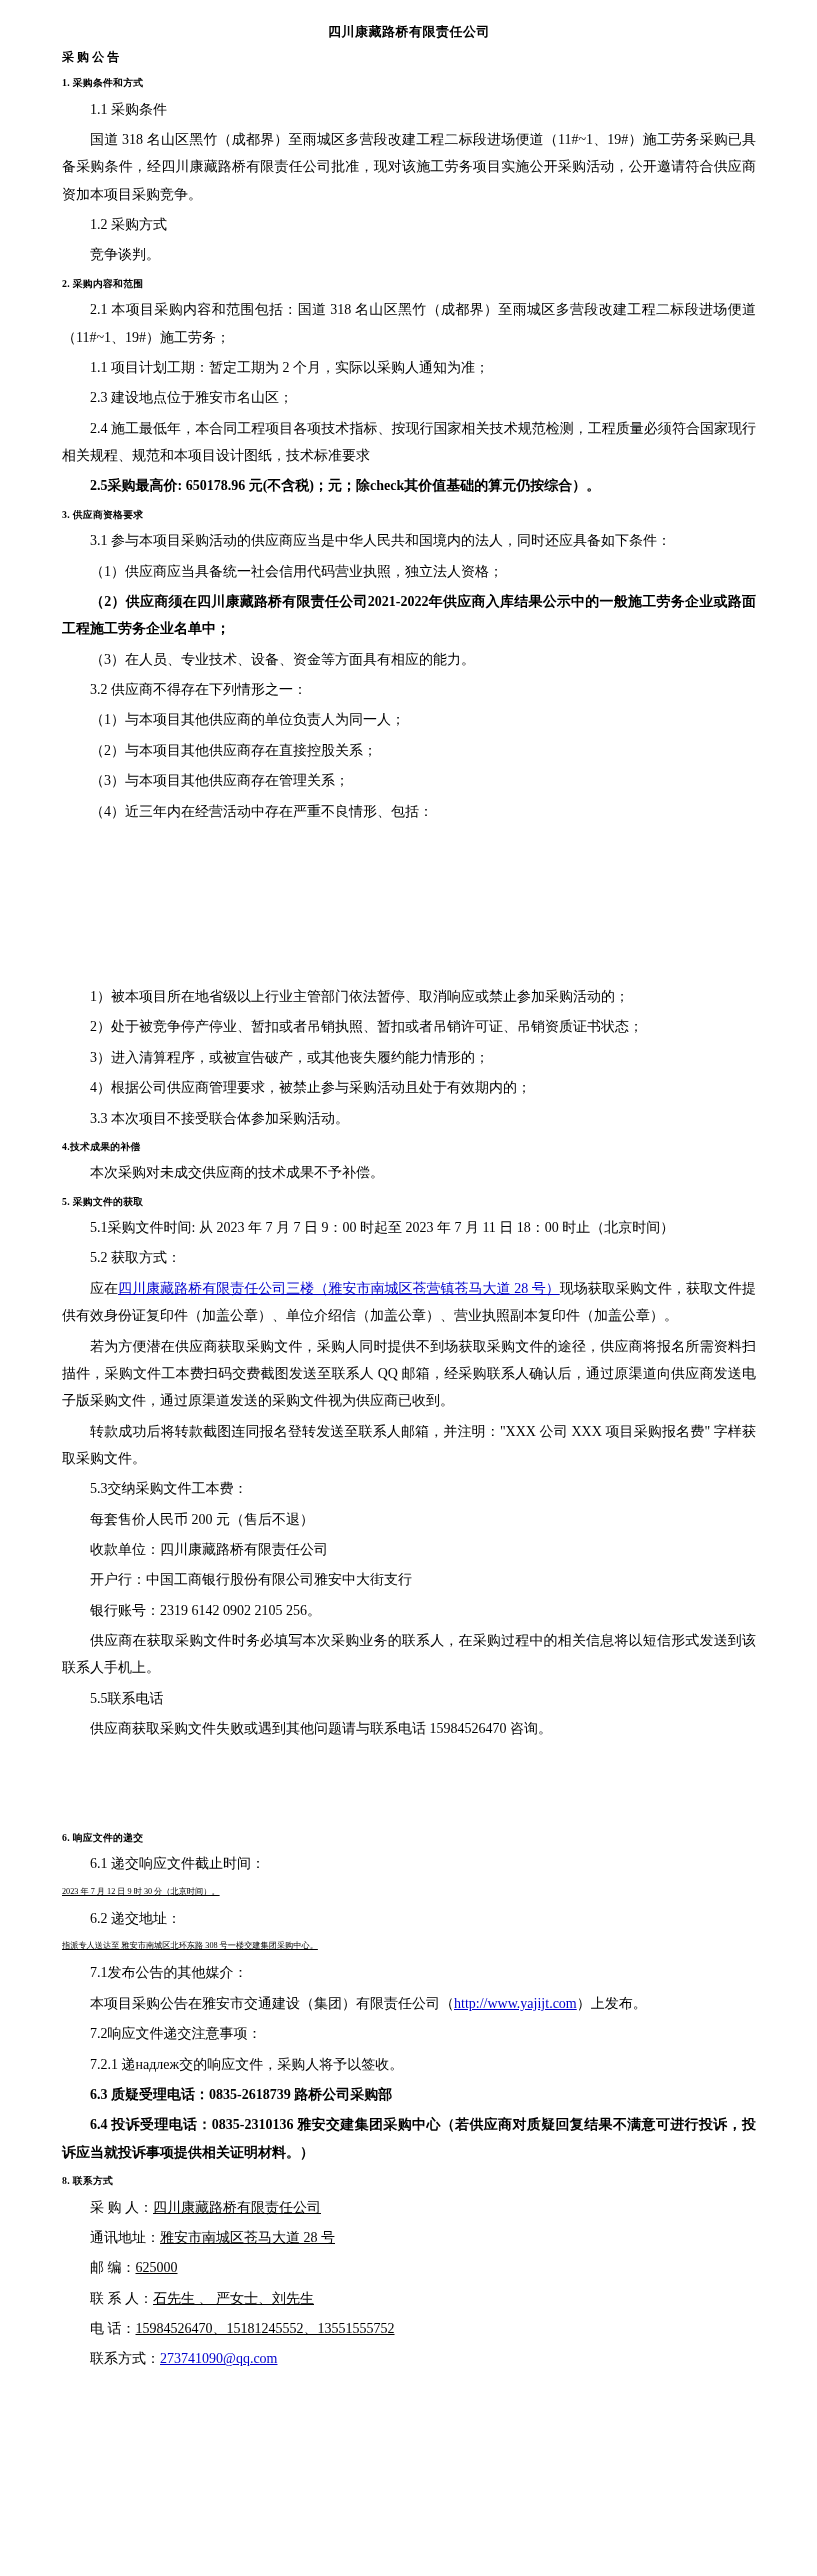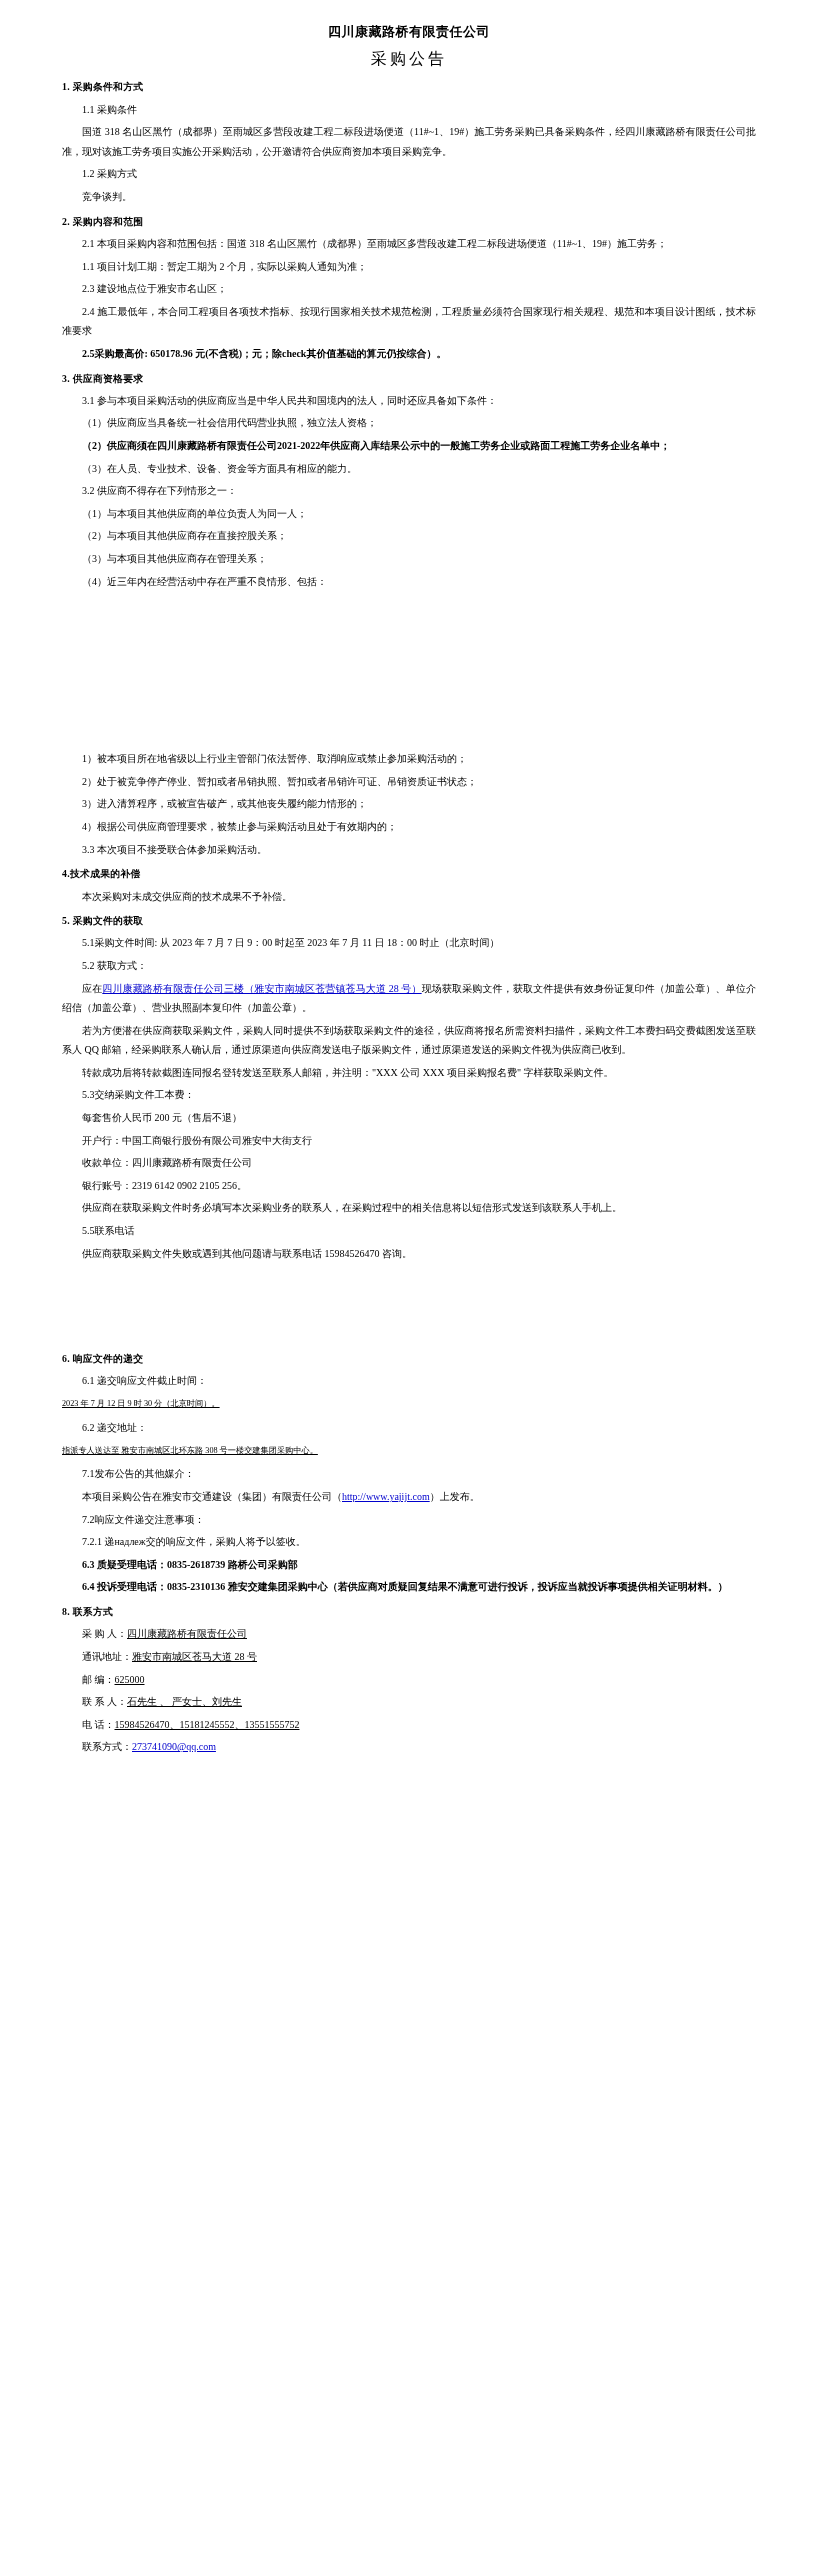--- a/index.html
+++ b/index.html
@@ -24,34 +24,33 @@
   }
   .proj-title {
     text-align:center;
     font-weight:bold;
     font-size:12px;
     line-height:1.55;
     letter-spacing:0.3px;
     margin:0 20.6px 5.2px 20.6px;
   }
   .doc-title {
-    text-align:center;
-    font-weight:normal;
-    font-size:16px;
+    font-weight:bold;
+    font-size:12px;
     letter-spacing:3.1px;
     margin:8.2px 0 11.3px 0;
   }
   h2.sec {
     font-size:9.8px;
     font-weight:bold;
     margin:9.3px 0 5.2px 0;
     letter-spacing:0.3px;
   }
   p.t {
-    font-size:10px;
+    font-size:14px;
     line-height:1.95;
     margin:0 0 3.1px 0;
     text-indent:2em;
     text-align:justify;
   }
   p.t0 { text-indent:0; }
   p.b { font-weight:bold; }
   .u { text-decoration:underline; }
   .blue { color:#0000cc; text-decoration:underline; }
   .spacer-big { height:155px; }
@@ -102,22 +101,22 @@
   <p class="t">本次采购对未成交供应商的技术成果不予补偿。</p>
 
   <h2 class="sec">5. 采购文件的获取</h2>
   <p class="t">5.1采购文件时间: 从 2023 年 7 月 7 日 9：00 时起至 2023 年 7 月 11 日 18：00 时止（北京时间）</p>
   <p class="t">5.2 获取方式：</p>
   <p class="t"><span>应在</span><span class="blue">四川康藏路桥有限责任公司三楼（雅安市南城区苍营镇苍马大道 28 号）</span><span>现场获取采购文件，获取文件提供有效身份证复印件（加盖公章）、单位介绍信（加盖公章）、营业执照副本复印件（加盖公章）。</span></p>
   <p class="t">若为方便潜在供应商获取采购文件，采购人同时提供不到场获取采购文件的途径，供应商将报名所需资料扫描件，采购文件工本费扫码交费截图发送至联系人 QQ 邮箱，经采购联系人确认后，通过原渠道向供应商发送电子版采购文件，通过原渠道发送的采购文件视为供应商已收到。</p>
   <p class="t">转款成功后将转款截图连同报名登转发送至联系人邮箱，并注明："XXX 公司 XXX 项目采购报名费" 字样获取采购文件。</p>
   <p class="t">5.3交纳采购文件工本费：</p>
   <p class="t">每套售价人民币 200 元（售后不退）</p>
+  <p class="t">收款单位：四川康藏路桥有限责任公司</p>
   <p class="t">开户行：中国工商银行股份有限公司雅安中大街支行</p>
-  <p class="t">收款单位：四川康藏路桥有限责任公司</p>
   <p class="t">银行账号：2319 6142 0902 2105 256。</p>
   <p class="t">供应商在获取采购文件时务必填写本次采购业务的联系人，在采购过程中的相关信息将以短信形式发送到该联系人手机上。</p>
   <p class="t">5.5联系电话</p>
   <p class="t">供应商获取采购文件失败或遇到其他问题请与联系电话 15984526470 咨询。</p>
 
   <div class="spacer-mid"></div>
 
   <h2 class="sec">6. 响应文件的递交</h2>
   <p class="t">6.1 递交响应文件截止时间：</p>
   <p class="t0 u">2023 年 7 月 12 日 9 时 30 分（北京时间）。</p>

